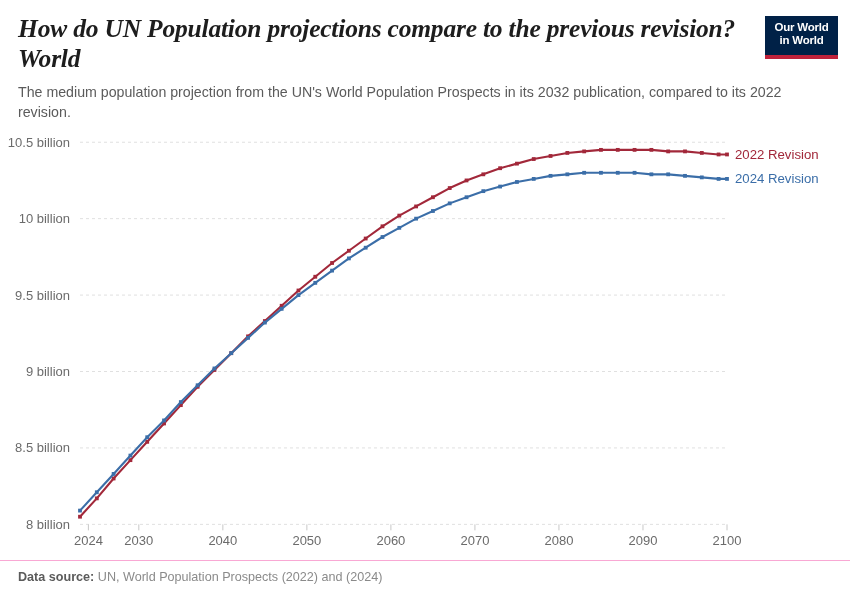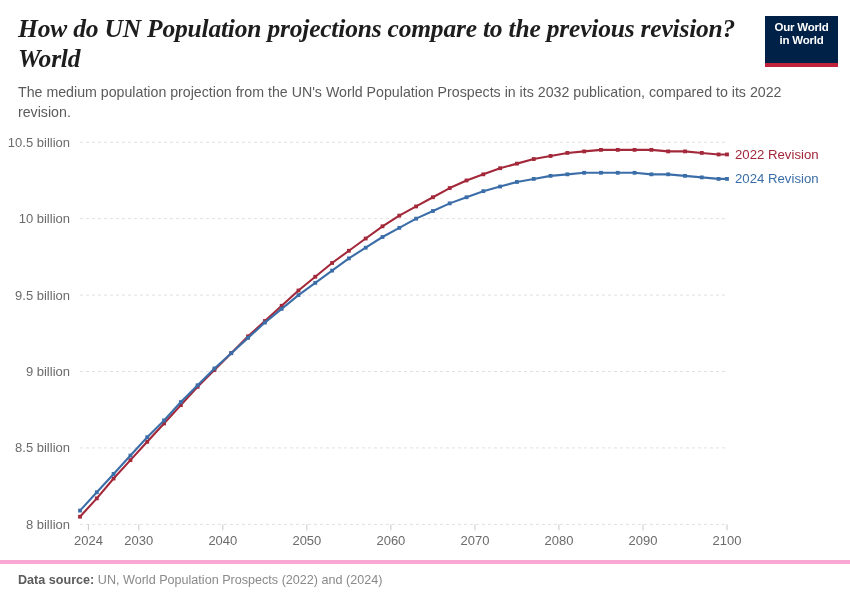--- a/index.html
+++ b/index.html
@@ -46,21 +46,21 @@
     width: 815px;
   }
 
   
   .owid-logo {
     position: absolute;
     right: 12px;
     top: 16px;
     width: 73px;
     background: #002147;
-    padding: 5px 4px 16px 4px;
+    padding: 5px 4px 8px 4px;
     border-bottom: 4px solid #c0223b;
     text-align: center;
   }
   .owid-logo .logo-line {
     font-family: "Liberation Sans", sans-serif;
     font-size: 11.5px;
     font-weight: 700;
     line-height: 13px;
     color: #ffffff;
     letter-spacing: -0.2px;
@@ -94,21 +94,21 @@
     font-size: 13.2px;
   }
 
   
   .footer {
     position: absolute;
     left: 0;
     top: 560px;
     width: 850px;
     height: 40px;
-    border-top: 4px solid #f9a8d4;
+    border-top: 1px solid #f9a8d4;
   }
   .footer-left {
     position: absolute;
     left: 18px;
     top: 9px;
     font-size: 12.6px;
     color: #8a8a8a;
     white-space: nowrap;
   }
   .footer-left b {

